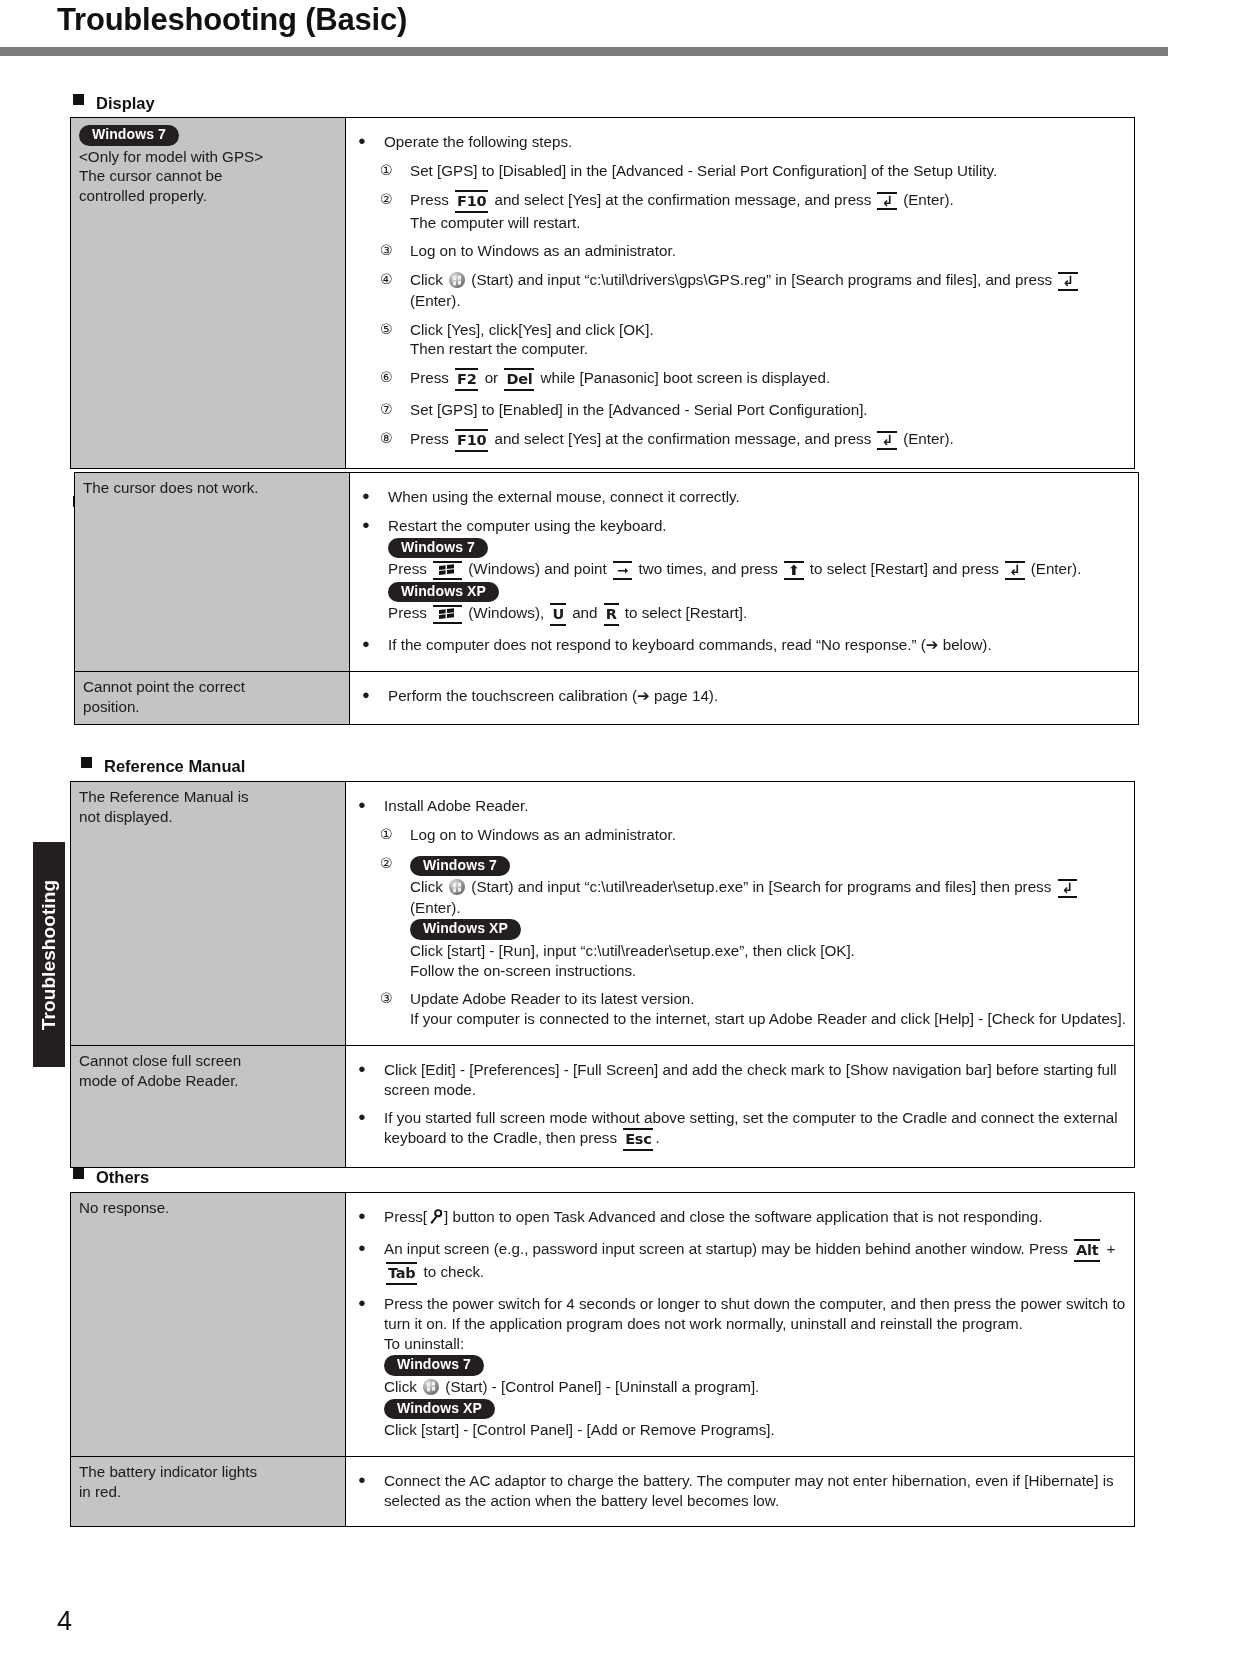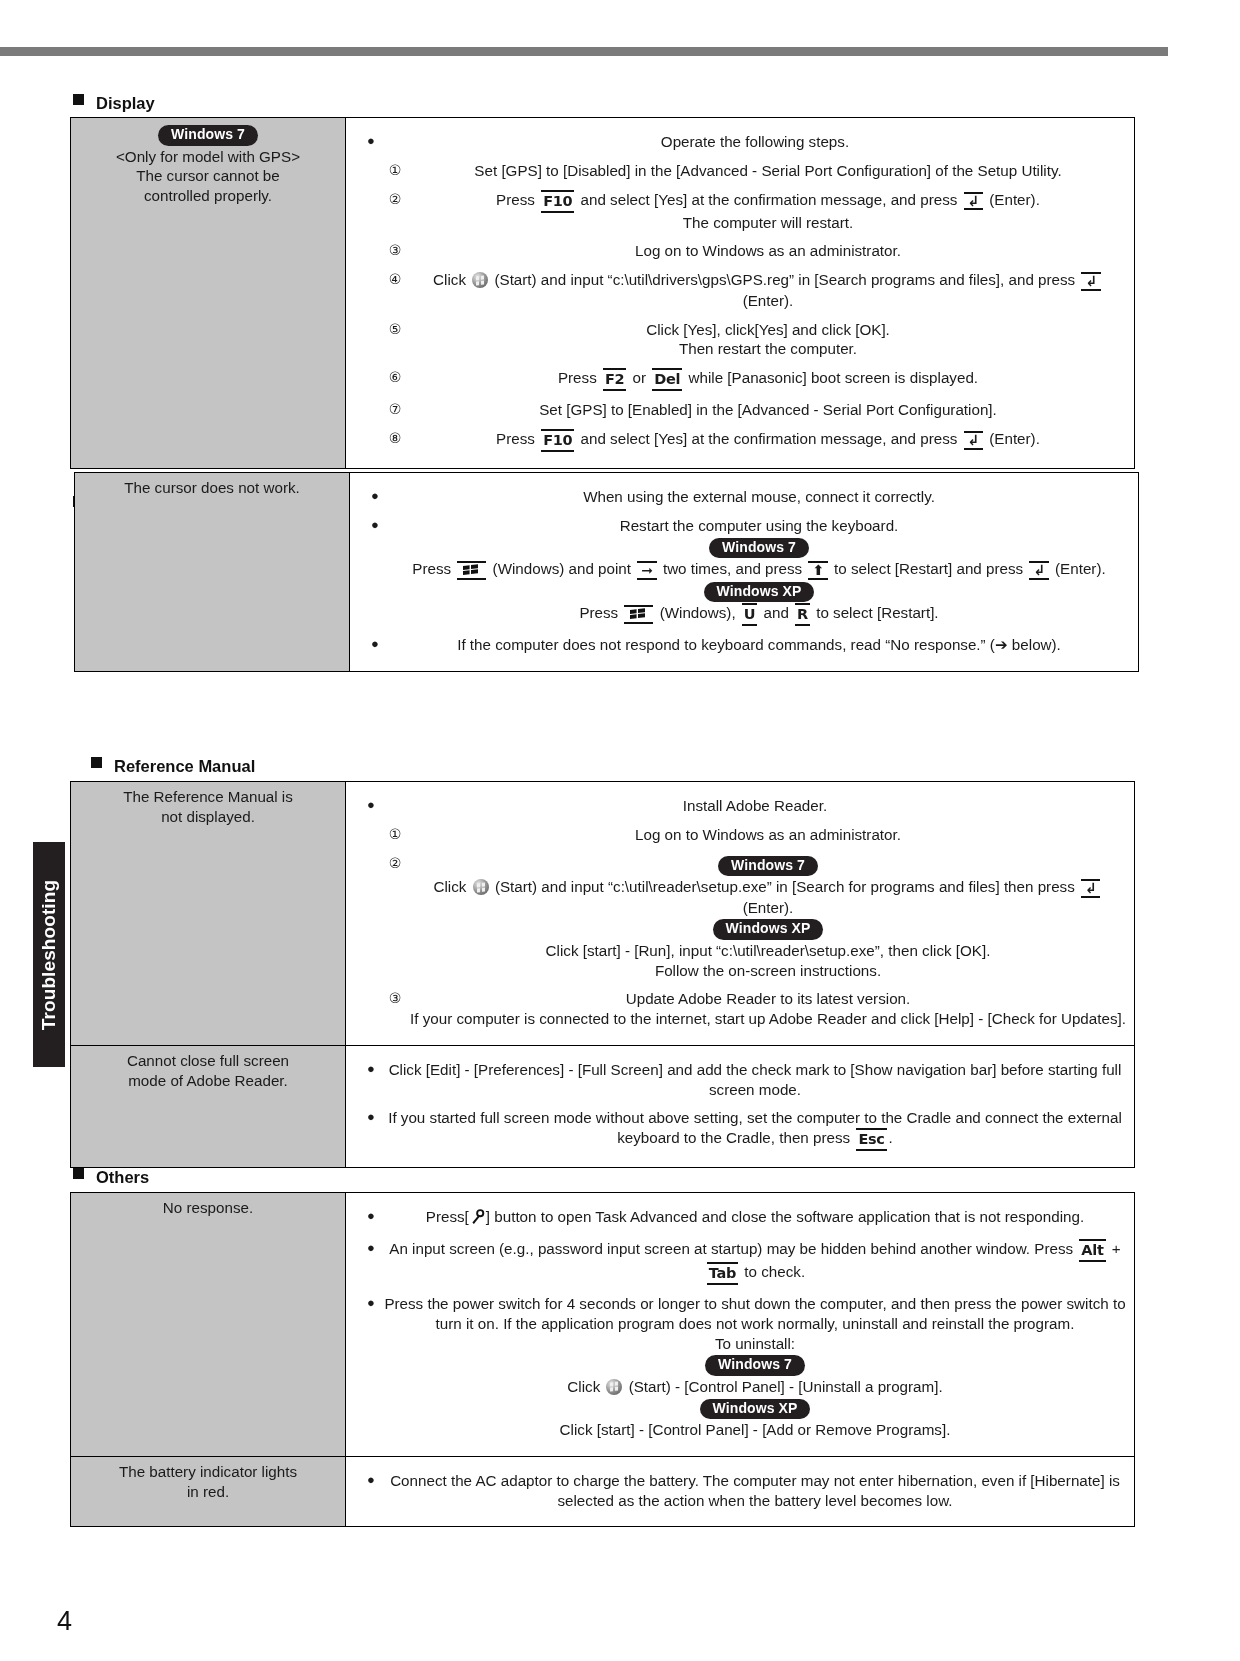--- a/index.html
+++ b/index.html
@@ -43,21 +43,21 @@
   }
   .sec-head .sq{width:11px;height:11px;background:#111;display:inline-block;}
 
   
   table.tg{
     position:absolute;border-collapse:collapse;width:1032px;
     table-layout:fixed;background:#fff;
   }
   table.tg td{
     border:1px solid #000;vertical-align:top;
-    font-size:15.2px;line-height:1.30;padding:5px 8px 7px 8px;text-align:center;
+    font-size:15.2px;line-height:1.30;padding:5px 8px 7px 8px;
   }
   td.q{width:258px;background:#c4c4c4;color:#1b1b1b;}
   td.a{width:772px;background:#fff;}
 
   
   .brow{display:flex;align-items:flex-start;margin:9px 0;}
   .bul{flex:0 0 26px;font-size:13px;line-height:1.45;padding-left:4px;}
   .bul.dot::before{content:"\25CF";}
   .btext{flex:1 1 auto;}
   .num{flex:0 0 30px;font-size:14px;line-height:1.38;}
@@ -112,20 +112,21 @@
   }
   
   .keyicon{display:inline-block;vertical-align:-3px;margin:0 1px;}
   .arrowglyph{font-family:"DejaVu Sans",sans-serif;font-weight:bold;font-size:14px;}
 </style>
 </head>
 <body>
 
 <div class="page">
 
+  <div class="page-title">Troubleshooting (Basic)</div>
   <div class="title-rule"></div>
 
   <div class="side-tab">
     <span>Troubleshooting</span>
   </div>
 
   <div class="page-num">4</div>
 
   <div class="sec-head" style="left:73px;top:94px;">
     <span class="sq"></span>
@@ -216,24 +217,36 @@
             <span class="osbadge">Windows XP</span><br>
             <span>Press </span><span class="key glyph"><span class="winkey"></span></span><span> (Windows), </span><span class="key">U</span><span> and </span><span class="key">R</span><span>  to select [Restart].</span>
           </span>
             </div>
         <div class="brow">
               <span class="bul dot"></span>
           <span class="btext">If the computer does not respond to keyboard commands, read “No response.” (➔ below).</span>
             </div>
       </td>
     </tr>
+    <tr>
+      <td class="q">
+        <div>Cannot point the correct</div>
+        <div>position.</div>
+      </td>
+      <td class="a">
+        <div class="brow">
+              <span class="bul dot"></span>
+          <span class="btext">Perform the touchscreen calibration (➔ page 14).</span>
+            </div>
+      </td>
+    </tr>
   </tbody>
     </table>
 
-  <div class="sec-head" style="left:91px;top:757px;">
+  <div class="sec-head" style="left:81px;top:757px;">
     <span class="sq"></span>
     <span>Reference Manual</span>
   </div>
 
   <table class="tg" style="left:70px;top:781px;">
     <tbody>
         <tr>
       <td class="q">
         <div>The Reference Manual is</div>
         <div>not displayed.</div>

